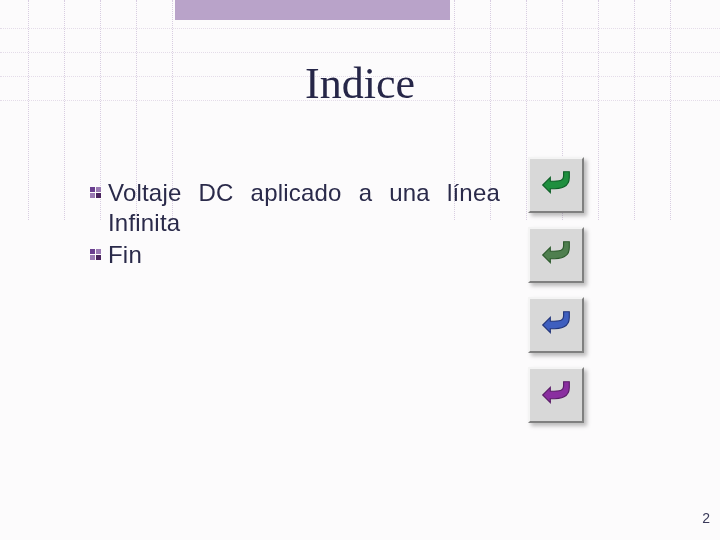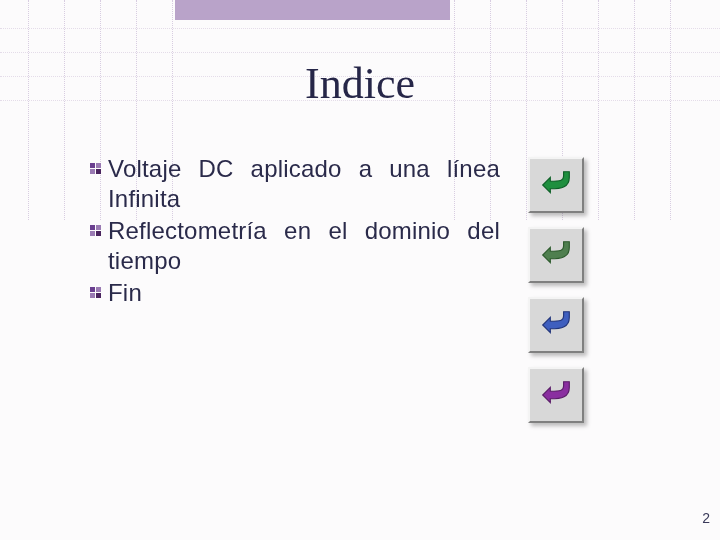--- a/index.html
+++ b/index.html
@@ -55,21 +55,21 @@
     top: 58px;
     left: 0;
     width: 720px;
     text-align: center;
     font-family: "Times New Roman", Times, serif;
     font-size: 44px;
     color: #262648;
   }
   .content {
     position: absolute;
-    top: 154px;
+    top: 178px;
     left: 90px;
     width: 410px;
   }
   .item {
     display: flex;
     align-items: flex-start;
     margin-bottom: 2px;
   }
   .bullet {
     flex: 0 0 auto;
@@ -165,29 +165,20 @@
         </div>
       <div class="item-text">Voltaje DC aplicado a una línea Infinita</div>
     </div>
     <div class="item">
       <div class="bullet">
           <span class="q1"></span>
           <span class="q2"></span>
           <span class="q3"></span>
           <span class="q4"></span>
         </div>
-      <div class="item-text">Reflectometría en el dominio del tiempo</div>
-    </div>
-    <div class="item">
-      <div class="bullet">
-          <span class="q1"></span>
-          <span class="q2"></span>
-          <span class="q3"></span>
-          <span class="q4"></span>
-        </div>
       <div class="item-text">Fin</div>
     </div>
   </div>
 
   <div class="buttons">
     <div class="btn">
       <svg width="38" height="38" viewBox="0 0 40 40">
         <path d="M14 28 L6 20 L14 12 L14 16 C24 16 28 16 28 10 L28 6 L34 6 L34 12 C34 22 26 24 14 24 Z" stroke-width="1.2" fill="#1f8f3f" stroke="#0d5f26"></path>
       </svg>
     </div>

